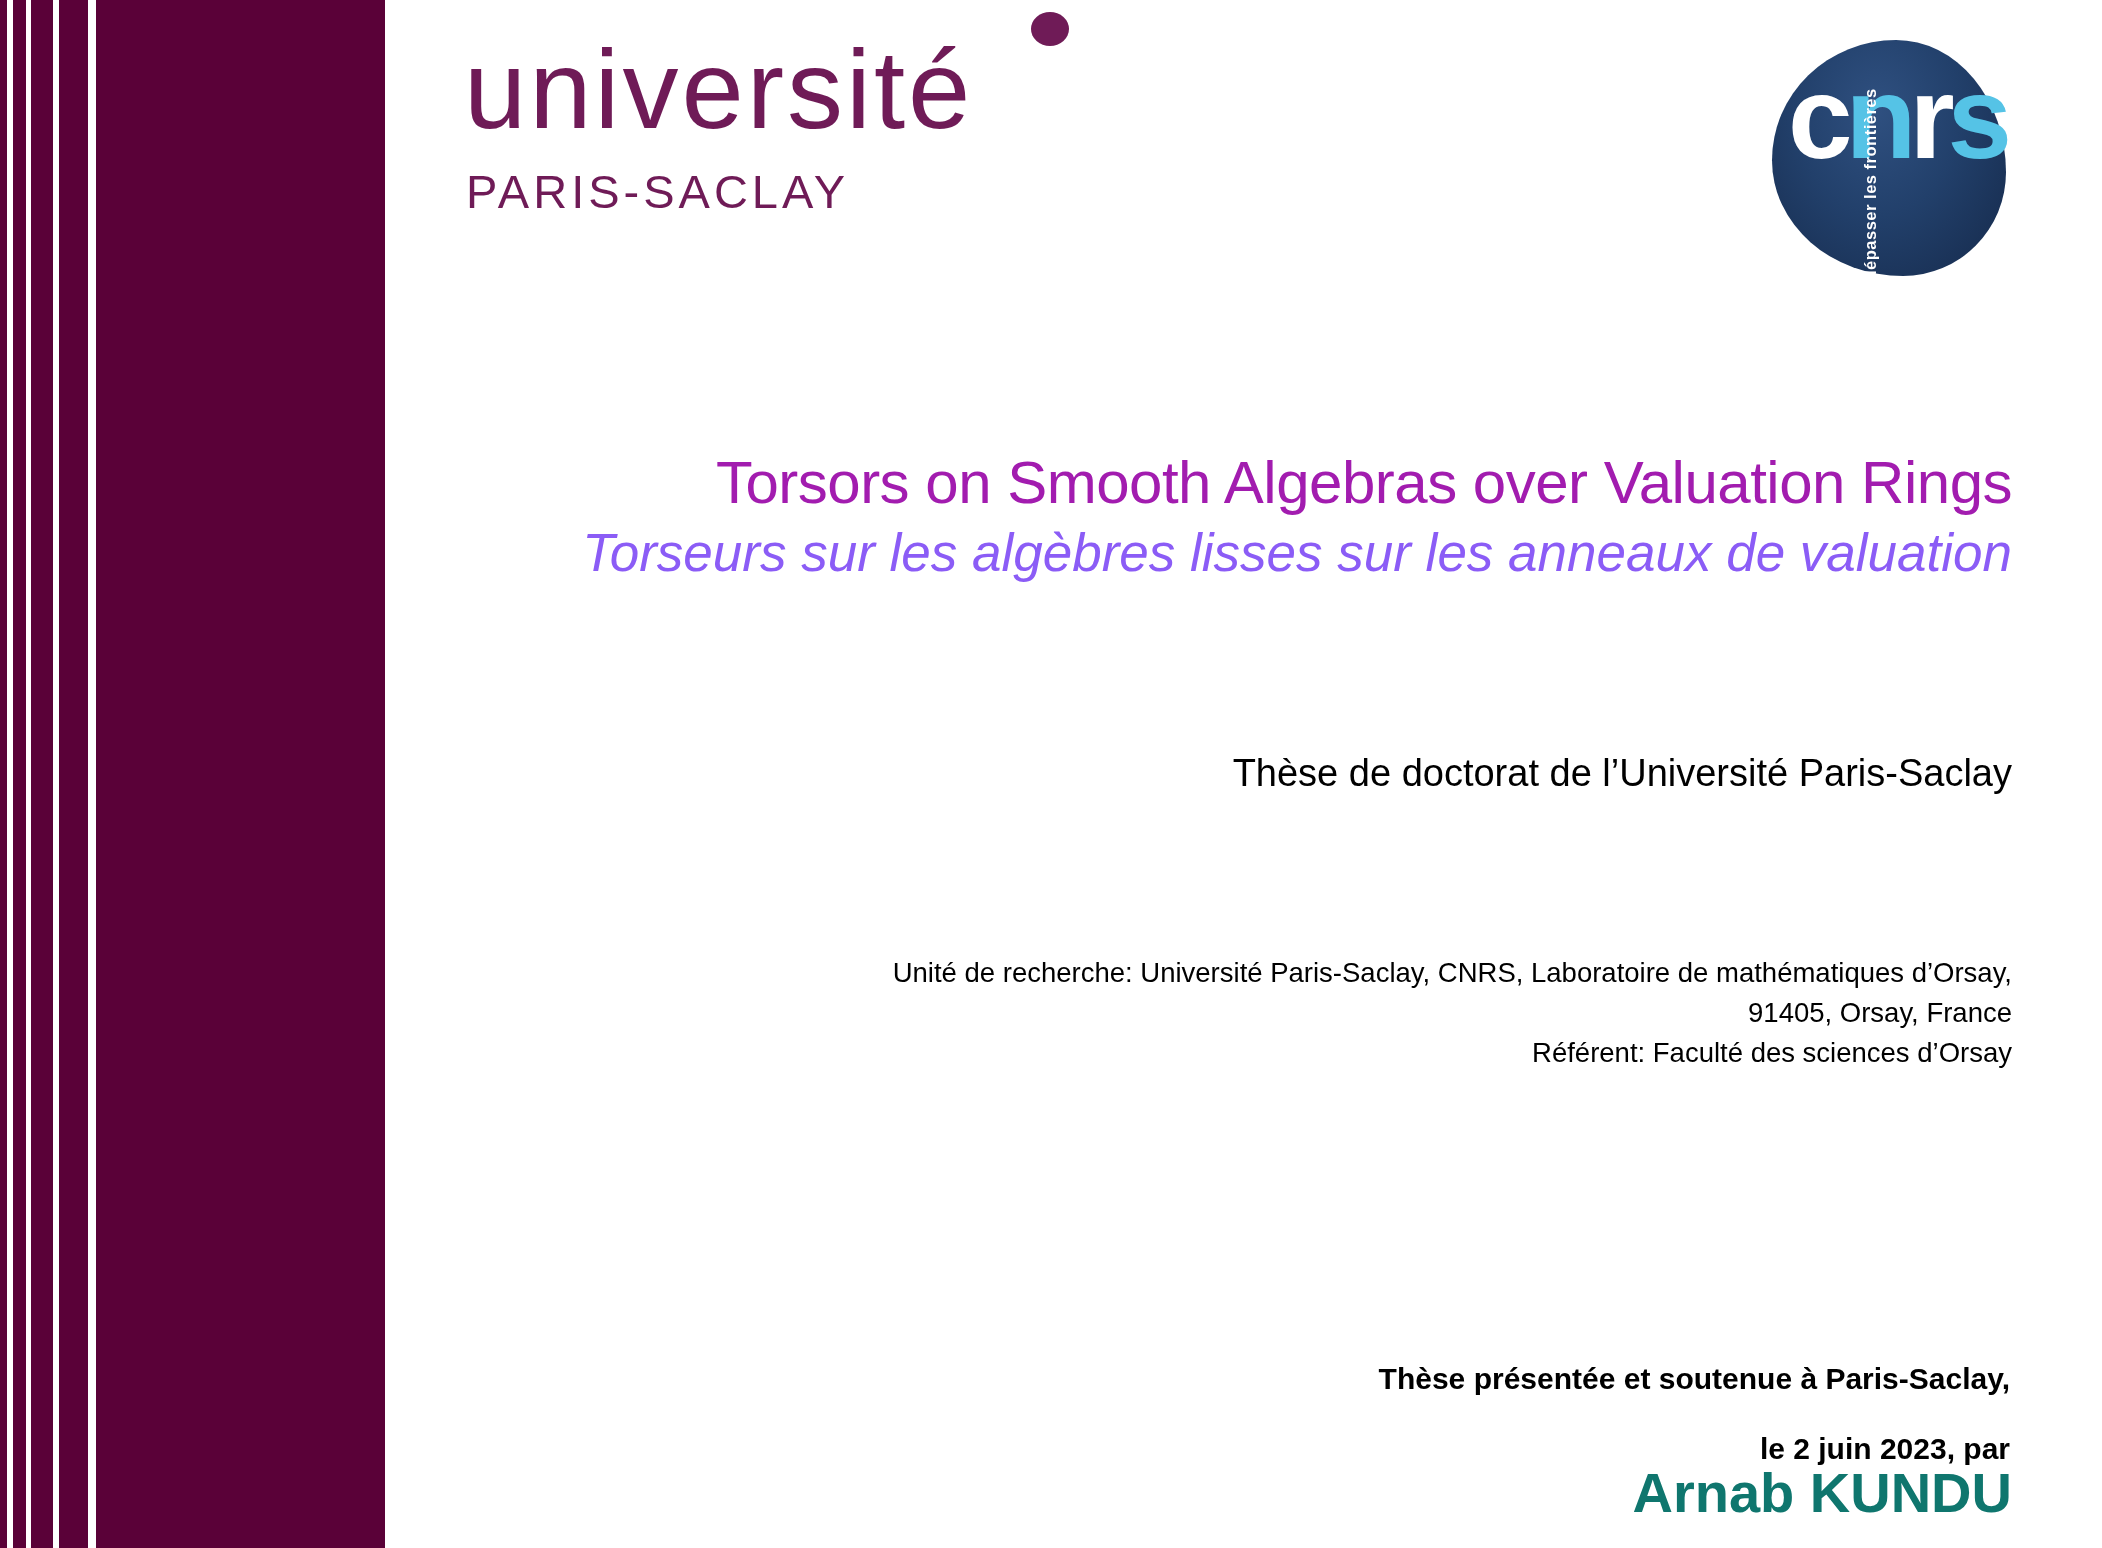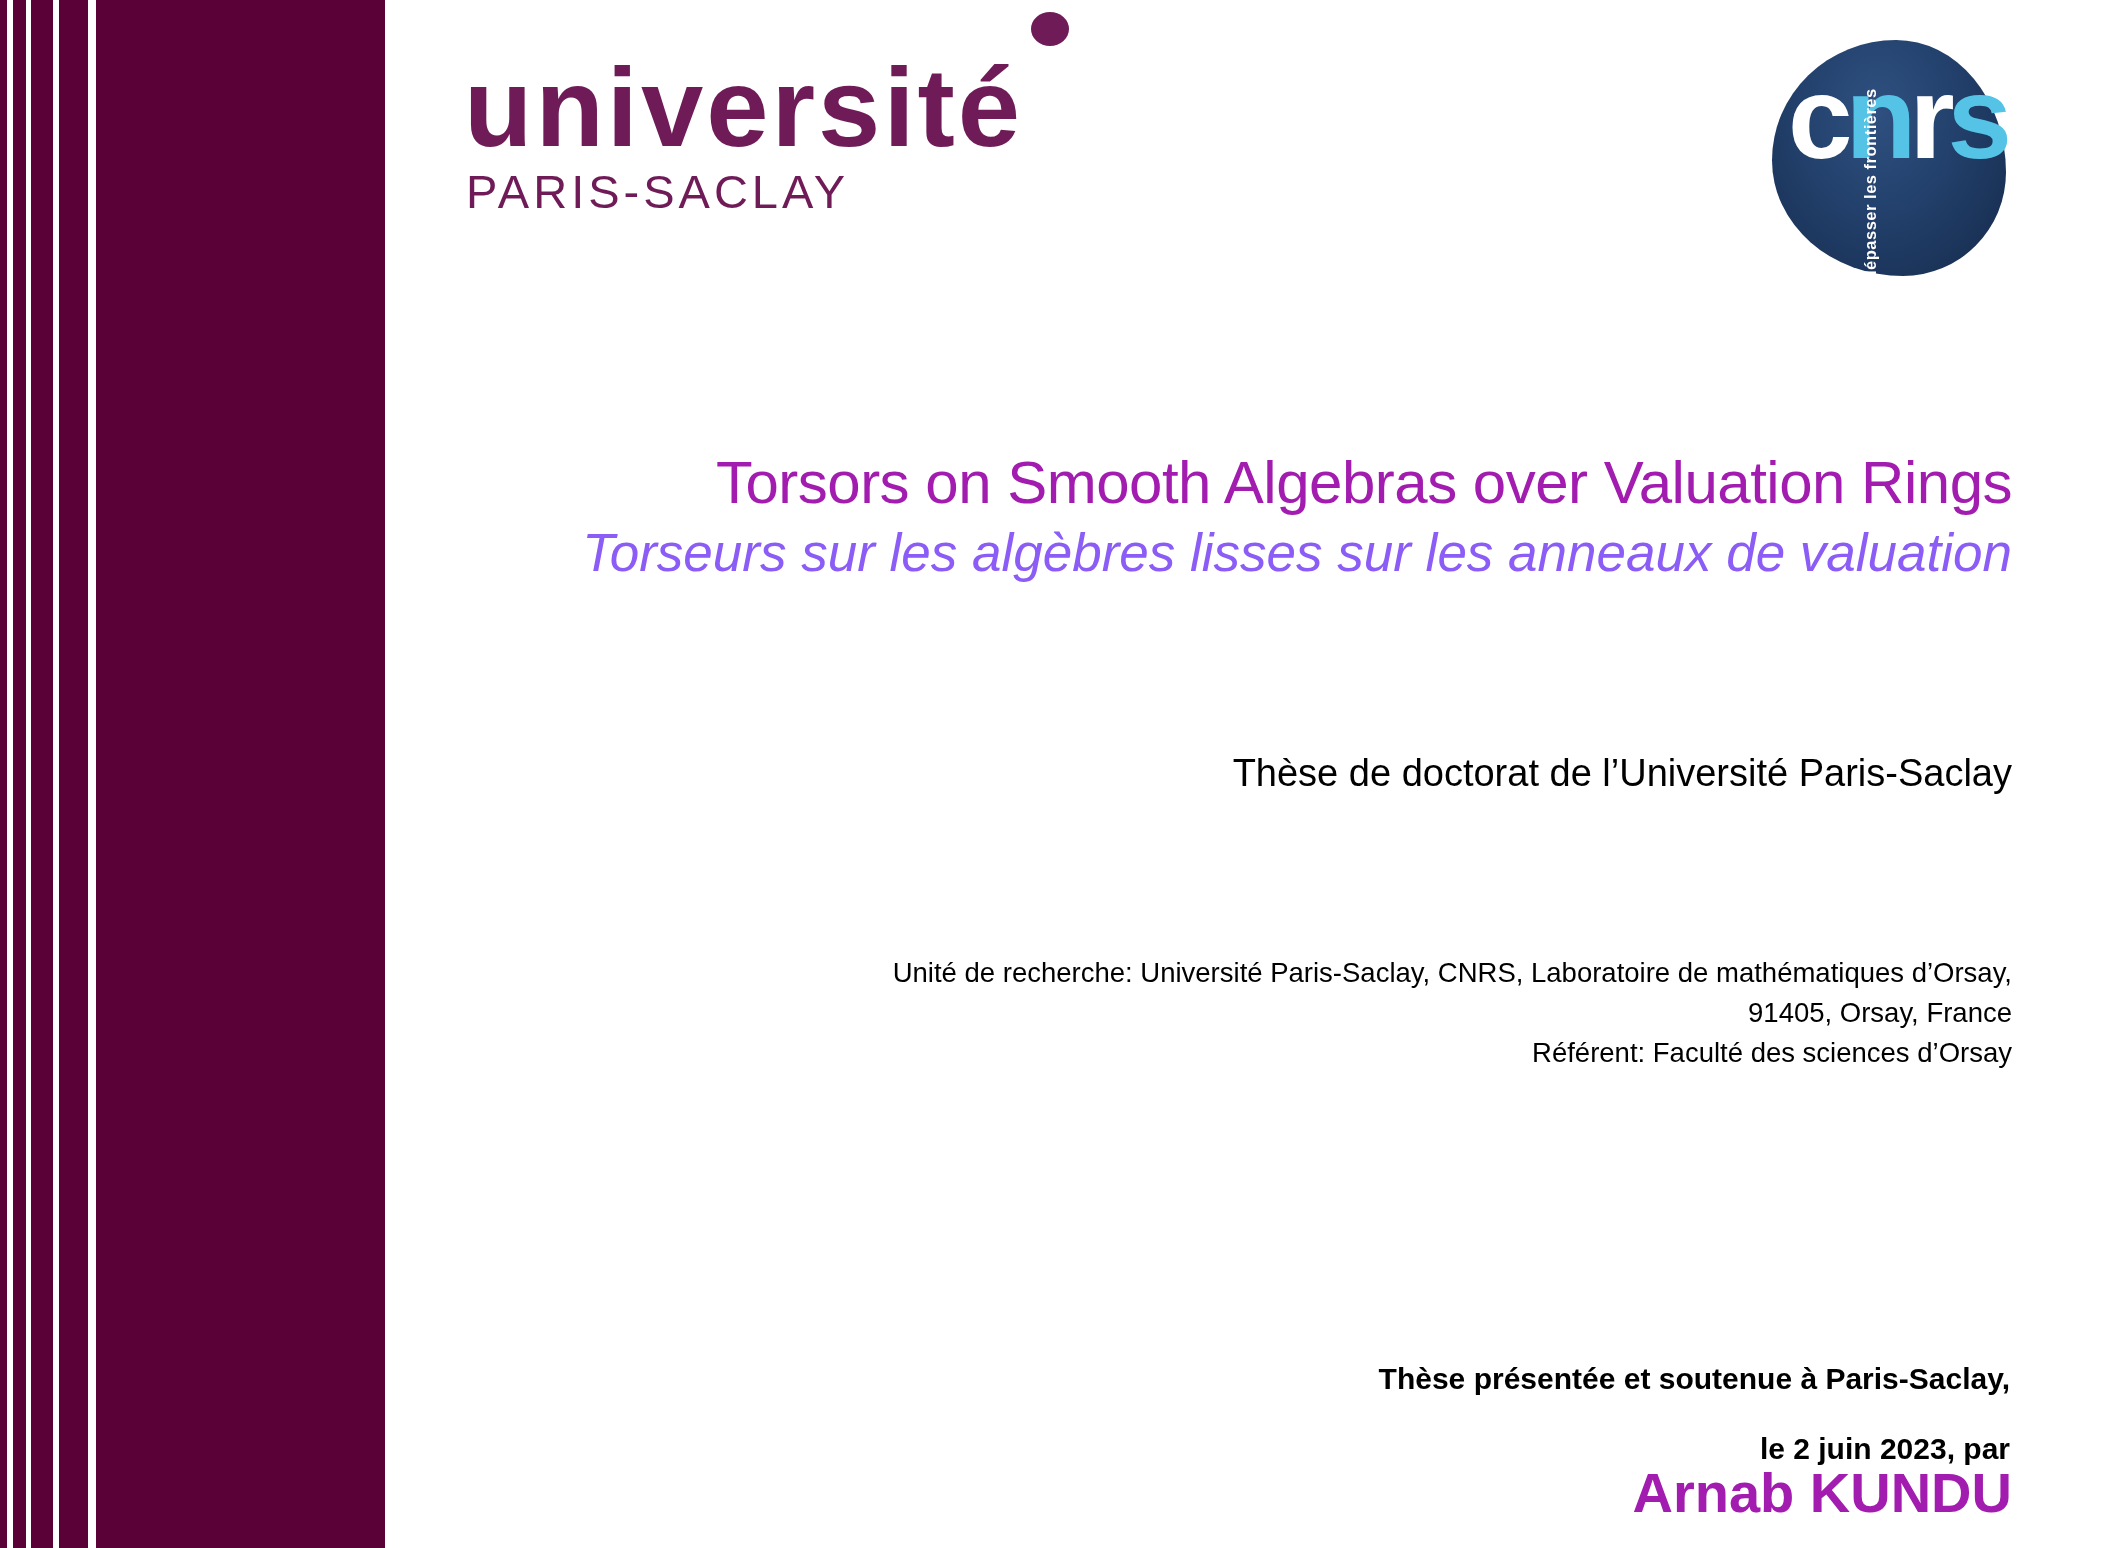--- a/index.html
+++ b/index.html
@@ -16,22 +16,22 @@
   .stripe{position:absolute;top:0;height:1548px;background:#5a0138;}
   .stripe-1{left:0;width:7px;}
   .stripe-2{left:13px;width:13px;}
   .stripe-3{left:31px;width:22px;}
   .stripe-4{left:59px;width:29px;}
   .band-main{left:96px;width:289px;}
 
   
   .uni-logo{position:absolute;left:464px;top:22px;width:680px;height:210px;color:#6f1b57;}
   .uni-wordmark{
-    position:absolute;left:0;top:30px;
-    font-size:112px;line-height:1;font-weight:700;letter-spacing:3px;
+    position:absolute;left:0;top:12px;
+    font-size:112px;line-height:1;font-weight:400;letter-spacing:3px;
     white-space:nowrap;
   }
   .uni-dot{
     position:absolute;left:567px;top:-10px;width:38px;height:34px;
     border-radius:50%;background:#6f1b57;
   }
   .uni-sub{
     position:absolute;left:2px;top:146px;
     font-size:47px;font-weight:400;letter-spacing:4px;line-height:1;
     white-space:nowrap;
@@ -79,21 +79,21 @@
   
   .defense-block{
     position:absolute;right:92px;top:1330px;
     text-align:right;font-weight:700;white-space:nowrap;
   }
   .defense-line{font-size:30px;line-height:1.4;margin-top:28px;}
 
   
   .author-name{
     position:absolute;right:90px;top:1460px;
-    font-size:56px;font-weight:700;color:#a21caf;white-space:nowrap;
+    font-size:56px;font-weight:700;color:#0f766e;white-space:nowrap;
   }
 </style>
 </head>
 <body>
 
 <div class="page">
 
   <div>
     <div class="stripe stripe-1"></div>
     <div class="stripe stripe-2"></div>

